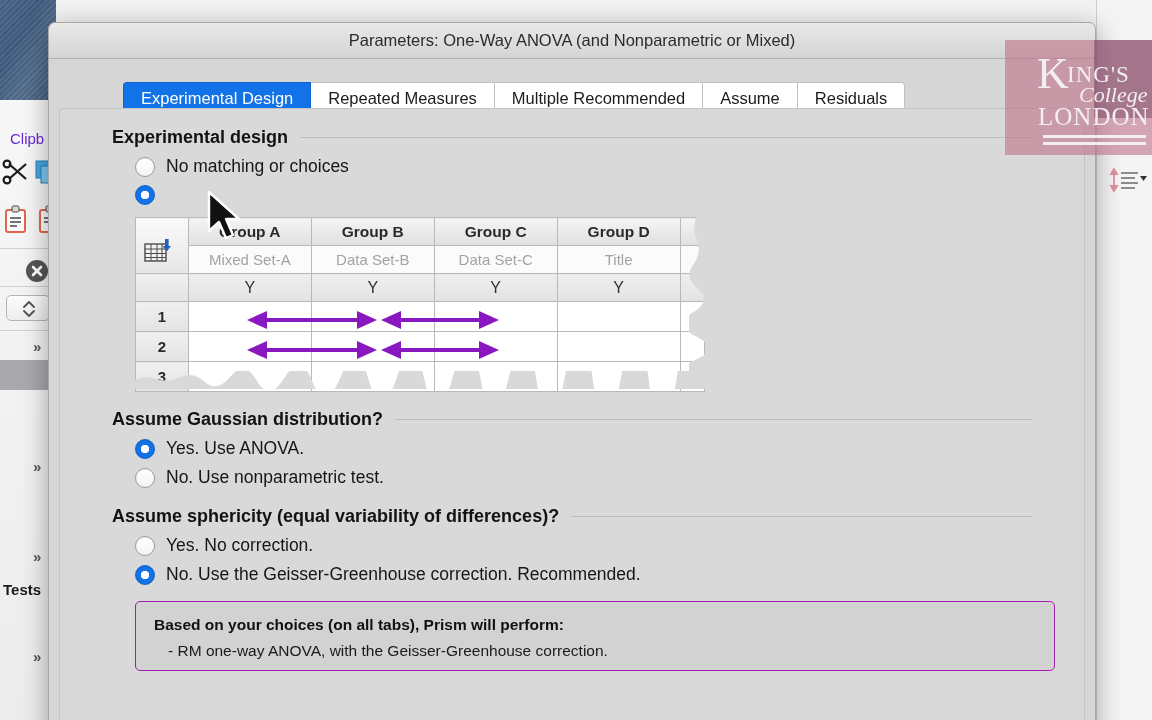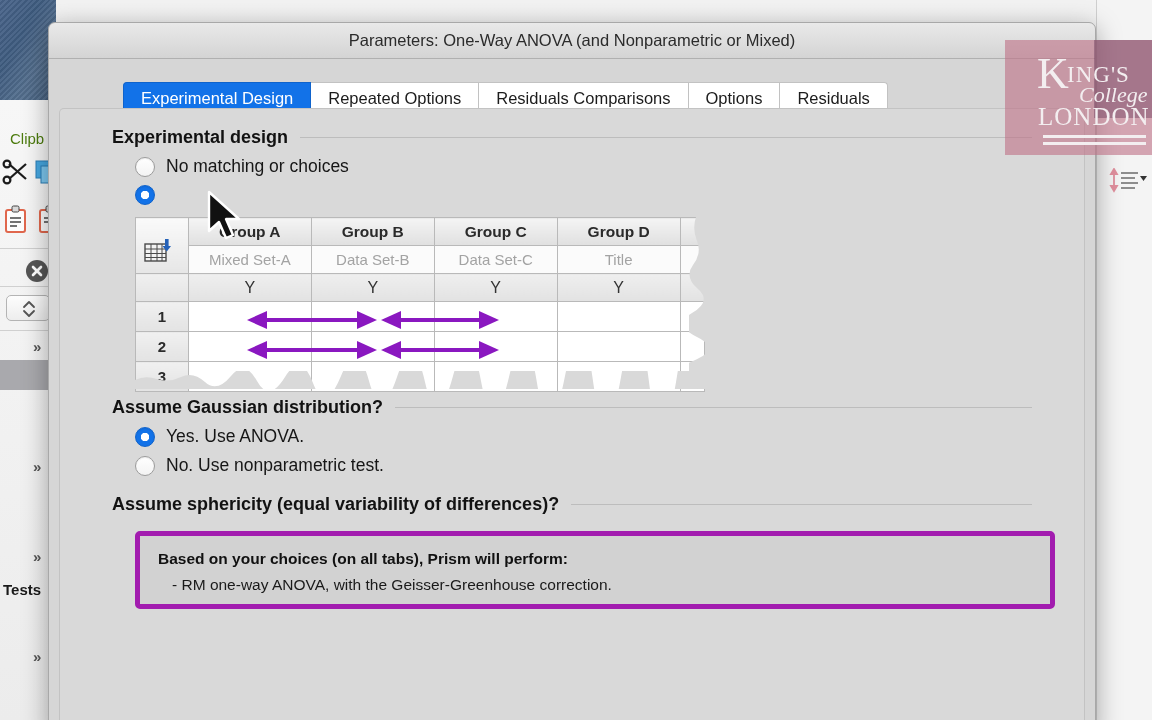--- a/index.html
+++ b/index.html
@@ -27,21 +27,21 @@
   }
 
   
   .left-strip {
     position: absolute; left: 0; top: 100px; width: 56px; height: 620px;
     background: linear-gradient(180deg,#f7f7f7,#ececec);
     border-right: 1px solid #c6c6c6;
     z-index: 1;
   }
   .clipb-label {
-    position: absolute; left: 10px; top: 130px; font-size: 15px; color: #4d7c0f;
+    position: absolute; left: 10px; top: 130px; font-size: 15px; color: #6d28d9;
     font-family: "Liberation Sans", sans-serif; z-index: 2; white-space: nowrap;
   }
   .ic { position: absolute; z-index: 2; }
   .ic svg { display: block; }
 
   .strip-divider {
     position: absolute; left: 0; width: 56px; height: 1px; background: #d0d0d0; z-index: 2;
   }
   .chev { position: absolute; z-index: 2; font-size: 15px; color: #555; font-weight: bold; letter-spacing: -1px; }
   .grey-band {
@@ -179,21 +179,21 @@
 
   .arrows { position: absolute; left: 0; top: 0; width: 570px; height: 172px; z-index: 3; pointer-events: none; }
 
   .table-icon { position: absolute; left: 9px; top: 22px; z-index: 5; }
 
   
   .infobox {
     margin: 16px 0 0 23px;
     width: 920px;
     background: #d2d2d2;
-    border: 5px solid #a21caf;
+    border: 1px solid #a21caf;
     border-radius: 5px;
     padding: 14px 18px 10px 18px;
   }
   .infobox .hdr { font-size: 15.5px; font-weight: bold; color: #111; margin-bottom: 8px; }
   .infobox .line { font-size: 15.5px; color: #1a1a1a; margin-left: 14px; }
 
   
   .cursor { position: absolute; z-index: 40; pointer-events: none; }
 
   
@@ -320,27 +320,27 @@
 
     <div class="titlebar">
       <span class="titlebar-text">Parameters: One-Way ANOVA (and Nonparametric or Mixed)</span>
     </div>
 
     <div class="tabbar">
       <div class="tab active">
         <span>Experimental Design</span>
       </div>
       <div class="tab">
-        <span>Repeated Options</span>
+        <span>Repeated Measures</span>
       </div>
       <div class="tab">
-        <span>Residuals Comparisons</span>
+        <span>Multiple Recommended</span>
       </div>
       <div class="tab">
-        <span>Options</span>
+        <span>Assume</span>
       </div>
       <div class="tab partial">
         <span>Residuals</span>
       </div>
     </div>
 
     <div class="panel">
 
       <div class="section-hdr">
         <span class="txt">Experimental design</span>
@@ -448,36 +448,44 @@
         </svg>
 
         <svg class="torn-b" viewBox="0 0 570 18" preserveAspectRatio="none">
           <path d="M0,18 L0,9 Q10,4 22,8 T46,6 T70,11 T96,5 T122,10 T150,6 T178,12 T206,5 T234,10 T262,6 T290,11 T318,5 T346,10 T374,6 T402,12 T430,5 T458,10 T486,6 T514,11 T542,5 T570,9 L570,18 Z" fill="#d9d9d9"></path>
         </svg>
         <svg class="torn-r" viewBox="0 0 16 172" preserveAspectRatio="none">
           <path d="M16,0 L7,0 Q3,12 8,24 T4,48 T9,72 T3,96 T8,120 T4,144 T9,172 L16,172 Z" fill="#d9d9d9"></path>
         </svg>
       </div>
 
-      <div class="section-hdr" style="margin-top:8px;">
+      <div class="section-hdr" style="margin-top:20px;">
         <span class="txt">Assume Gaussian distribution?</span>
         <span class="rule"></span>
       </div>
       <div class="radio-row">
         <span class="radio on"></span>
         <span class="radio-label">Yes. Use ANOVA.</span>
       </div>
       <div class="radio-row">
         <span class="radio"></span>
         <span class="radio-label">No. Use nonparametric test.</span>
       </div>
 
       <div class="section-hdr" style="margin-top:18px;">
         <span class="txt">Assume sphericity (equal variability of differences)?</span>
         <span class="rule"></span>
+      </div>
+      <div class="radio-row">
+        <span class="radio"></span>
+        <span class="radio-label">Yes. No correction.</span>
+      </div>
+      <div class="radio-row">
+        <span class="radio on"></span>
+        <span class="radio-label">No. Use the Geisser-Greenhouse correction. Recommended.</span>
       </div>
 
       <div class="infobox">
         <div class="hdr">Based on your choices (on all tabs), Prism will perform:</div>
         <div class="line">- RM one-way ANOVA, with the Geisser-Greenhouse correction.</div>
       </div>
 
     </div>
   </div>
 

